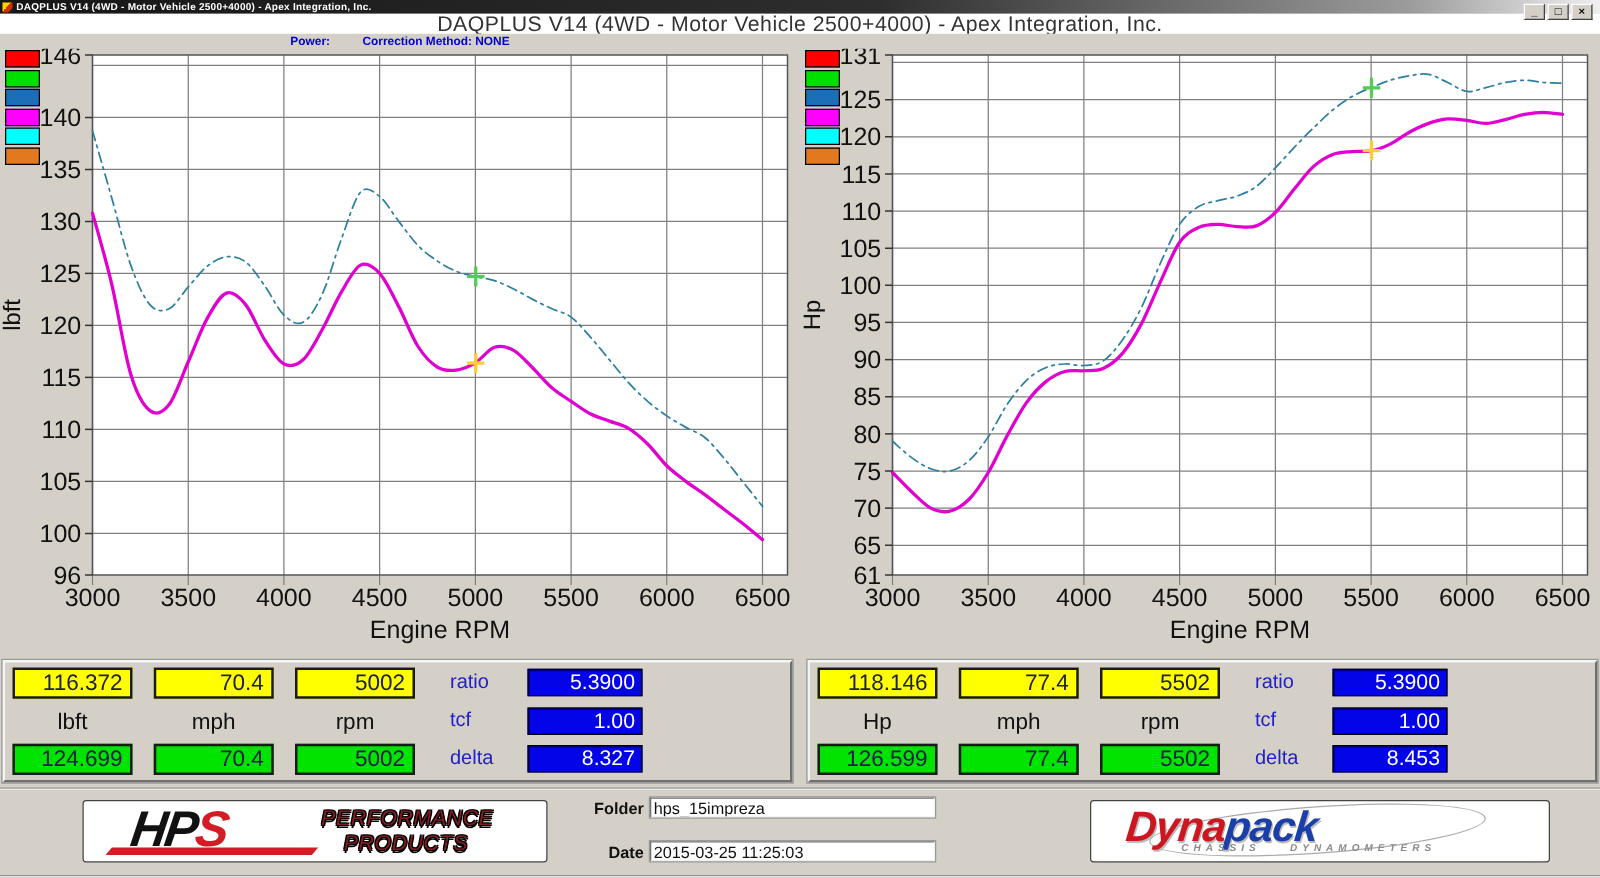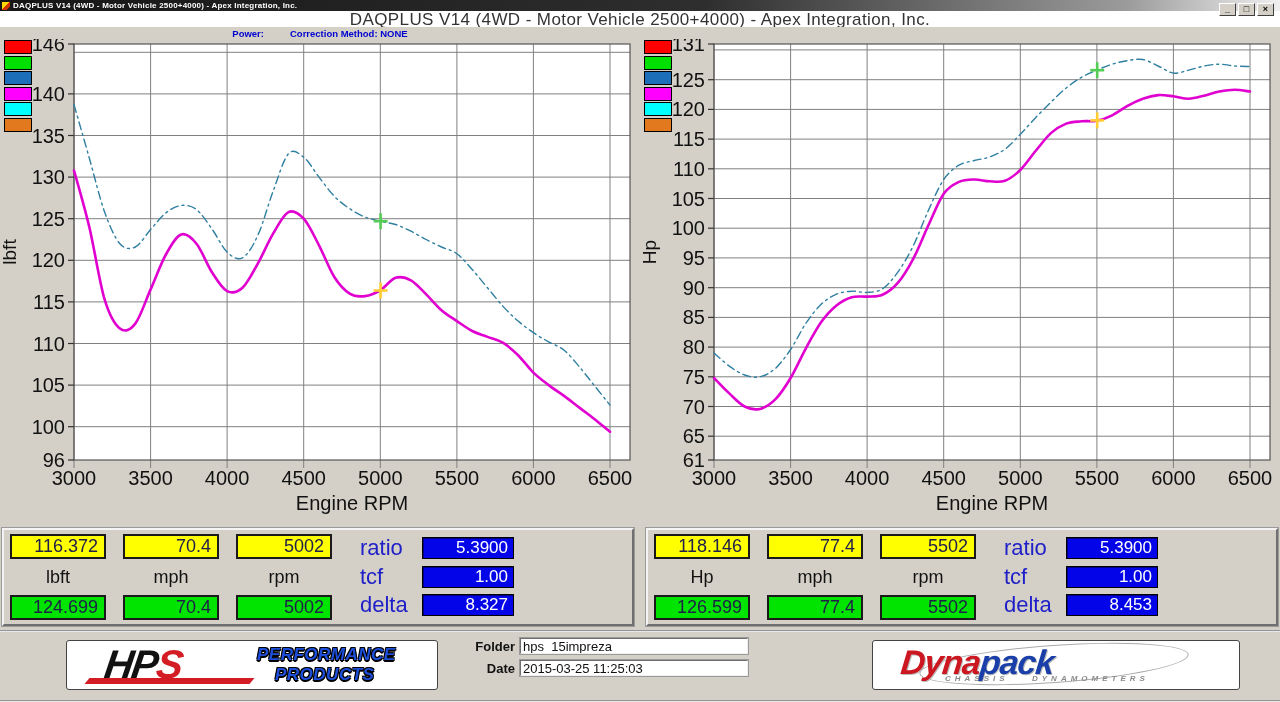--- a/index.html
+++ b/index.html
@@ -35,58 +35,58 @@
     outline:1px solid #9a9a9a; background:#d4d0c8; display:flex; padding:4px 6px; }
   .ro-main { display:flex; flex-direction:column; justify-content:space-between; }
   .ro-row { display:flex; gap:17px; }
   .ro-box { width:96px; height:25px; border:2px solid #1a1a1a; font-size:18px; line-height:21px;
     color:#20204a; text-align:right; padding-right:6px; }
   .ro-box.yellow { background:#ffff00; }
   .ro-box.green  { background:#00e400; }
   .ro-unit { width:96px; text-align:center; font-size:18px; color:#111; line-height:22px; }
   .ro-side { margin-left:28px; display:flex; flex-direction:column; justify-content:space-between; padding:1px 0 2px 0; }
   .ro-side-row { display:flex; align-items:center; }
-  .ro-side-label { width:62px; font-size:22px; color:#2020c8; }
+  .ro-side-label { width:62px; font-size:16px; color:#2020c8; }
   .ro-blue { width:92px; height:22px; background:#0404e8; border:1px solid #000;
     box-shadow:inset 1px 1px 0 #000080; color:#fff; font-size:17px; line-height:20px;
     text-align:right; padding-right:5px; }
 
   
   .footer { height:72px; position:relative; background:#d4d0c8;
     border-top:2px groove #e8e8e8; border-bottom:2px groove #e8e8e8; }
   .logo-panel { position:absolute; top:8px; height:50px; background:#fff;
     border:1.5px solid #444; border-radius:3px; }
   .hps-panel { left:66px; width:372px; }
   .dyna-panel { left:872px; width:368px; }
 
   .hps-wrap { position:relative; width:100%; height:100%; overflow:hidden; }
   .hps-letters { position:absolute; left:38px; top:1px; font-size:40px; font-weight:bold;
     font-style:italic; letter-spacing:-2px; color:#111; transform:skewX(-8deg); }
   .hps-letters .s-red { color:#d41c24; }
   .hps-swoosh { position:absolute; left:20px; top:37px; width:165px; height:6px;
     background:#d41c24; transform:skewX(-40deg); }
-  .hps-text { position:absolute; left:190px; top:4px; font-style:italic; font-weight:bold;
-    color:#1d4ed8; text-shadow:-1px -1px 0 #000,1px -1px 0 #000,-1px 1px 0 #000,1px 1px 0 #000, 0 2px 0 #000;
+  .hps-text { position:absolute; left:190px; top:4px; font-style:italic; font-weight:normal;
+    color:#7f1d1d; text-shadow:-1px -1px 0 #000,1px -1px 0 #000,-1px 1px 0 #000,1px 1px 0 #000, 0 2px 0 #000;
     font-size:17px; line-height:20px; letter-spacing:.5px; }
   .hps-text .l2 { margin-left:18px; }
 
   .dyna-wrap { position:relative; width:100%; height:100%; overflow:hidden; }
   .dyna-ellipse { position:absolute; left:46px; top:4px; width:270px; height:38px;
     border:1px solid #aaa; border-radius:50%; transform:rotate(-4deg); }
   .dyna-word { position:absolute; left:28px; top:2px; font-size:34px; font-weight:bold;
     font-style:italic; letter-spacing:-1px; transform:skewX(-6deg);
     text-shadow:1px 1px 0 #bbb; }
   .dyna-word .red { color:#cc1620; }
   .dyna-word .blue { color:#1b3fa8; }
   .dyna-sub { position:absolute; top:33px; font-size:8px; font-weight:bold; color:#8a8a8a;
     letter-spacing:4px; font-style:italic; }
   .dyna-sub.c1 { left:72px; } .dyna-sub.c2 { left:159px; }
 
   .fields { position:absolute; left:448px; top:6px; width:330px; font-size:13px; }
-  .field-row { display:flex; align-items:center; margin-bottom:6px; }
+  .field-row { display:flex; align-items:center; margin-bottom:19px; }
   .field-label { width:72px; text-align:right; font-weight:bold; color:#111; padding-right:5px; }
   .field-input { width:228px; height:16px; background:#fff; border:1px solid;
     border-color:#6f6f6f #f0f0f0 #f0f0f0 #6f6f6f; outline:1px solid #9a9a9a;
     font-family:"Liberation Sans",sans-serif; font-size:13px; padding:0 2px; color:#111; }
 </style>
 </head>
 <body>
 
 <div class="titlebar">
   <div class="app-icon"></div>

